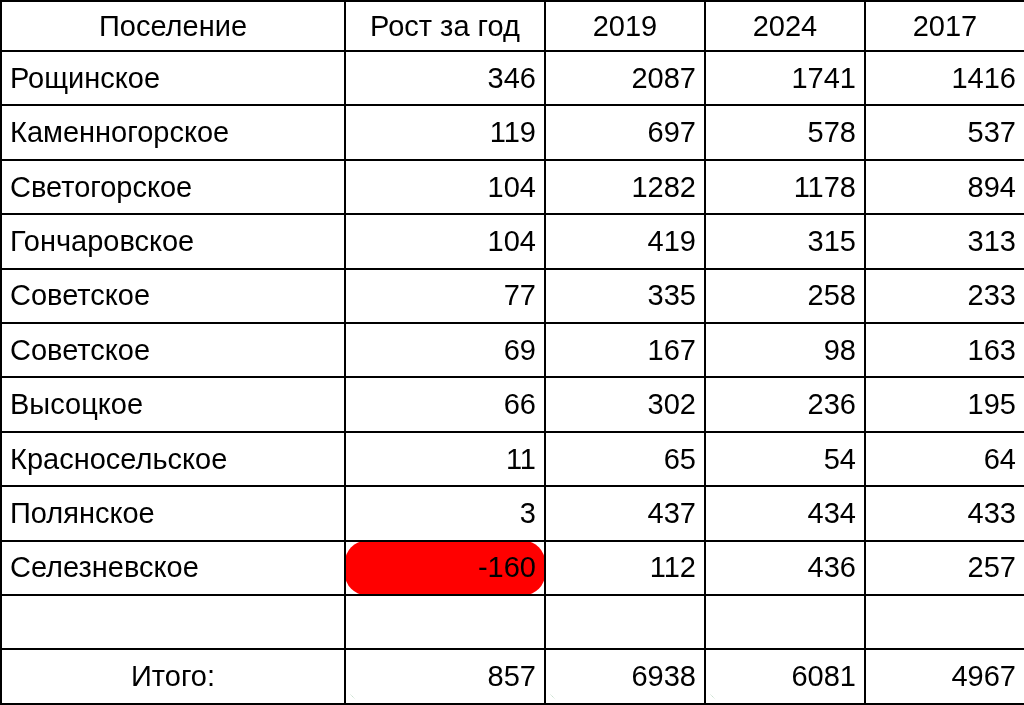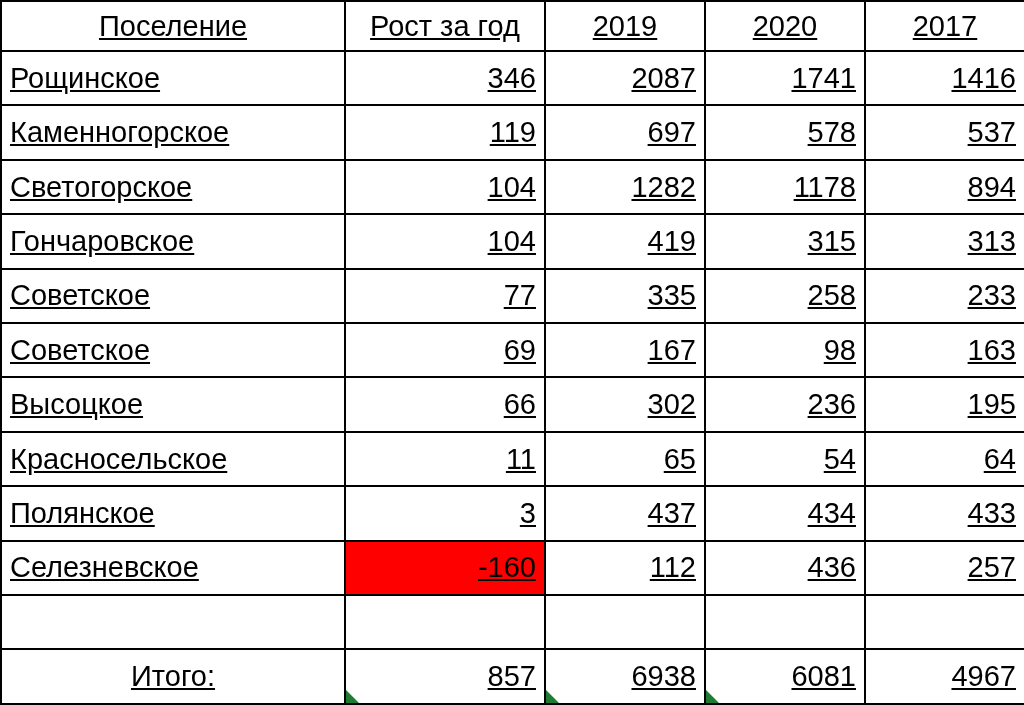--- a/index.html
+++ b/index.html
@@ -11,21 +11,20 @@
     width: 1024px;
     height: 705px;
     font-family: "Liberation Sans", sans-serif;
     overflow: hidden;
   }
   .sheet {
     width: 1024px;
     height: 705px;
     box-sizing: border-box;
     position: relative;
-    text-decoration: underline;
   }
   table.grid {
     border-collapse: collapse;
     table-layout: fixed;
     width: 1024px;
     height: 705px;
   }
   table.grid td, table.grid th {
     border: 2px solid #000000;
     padding: 0 8px;
@@ -49,20 +48,21 @@
     font-weight: bold;
     text-align: center;
     font-size: 30px;
   }
   .name-cell {
     text-align: left;
     margin-left: 35px;
   }
   .num {
     text-align: right;
+    border-radius: 21px;
   }
   .highlight-red {
     background: #ff0000 !important;
   }
   .blank-row td {
     height: 40px;
   }
   .total-label {
     font-weight: bold;
     text-align: center;
@@ -96,21 +96,21 @@
       <col class="col-growth">
       <col class="col-y2019">
       <col class="col-y2018">
       <col class="col-y2017">
     </colgroup>
     <thead>
       <tr>
         <th class="hdr">Поселение</th>
         <th class="hdr">Рост за год</th>
         <th class="hdr">2019</th>
-        <th class="hdr">2020</th>
+        <th class="hdr">2024</th>
         <th class="hdr">2017</th>
       </tr>
     </thead>
     <tbody>
       <tr>
         <td class="name-cell">Рощинское</td>
         <td class="num">346</td>
         <td class="num">2087</td>
         <td class="num">1741</td>
         <td class="num">1416</td>

